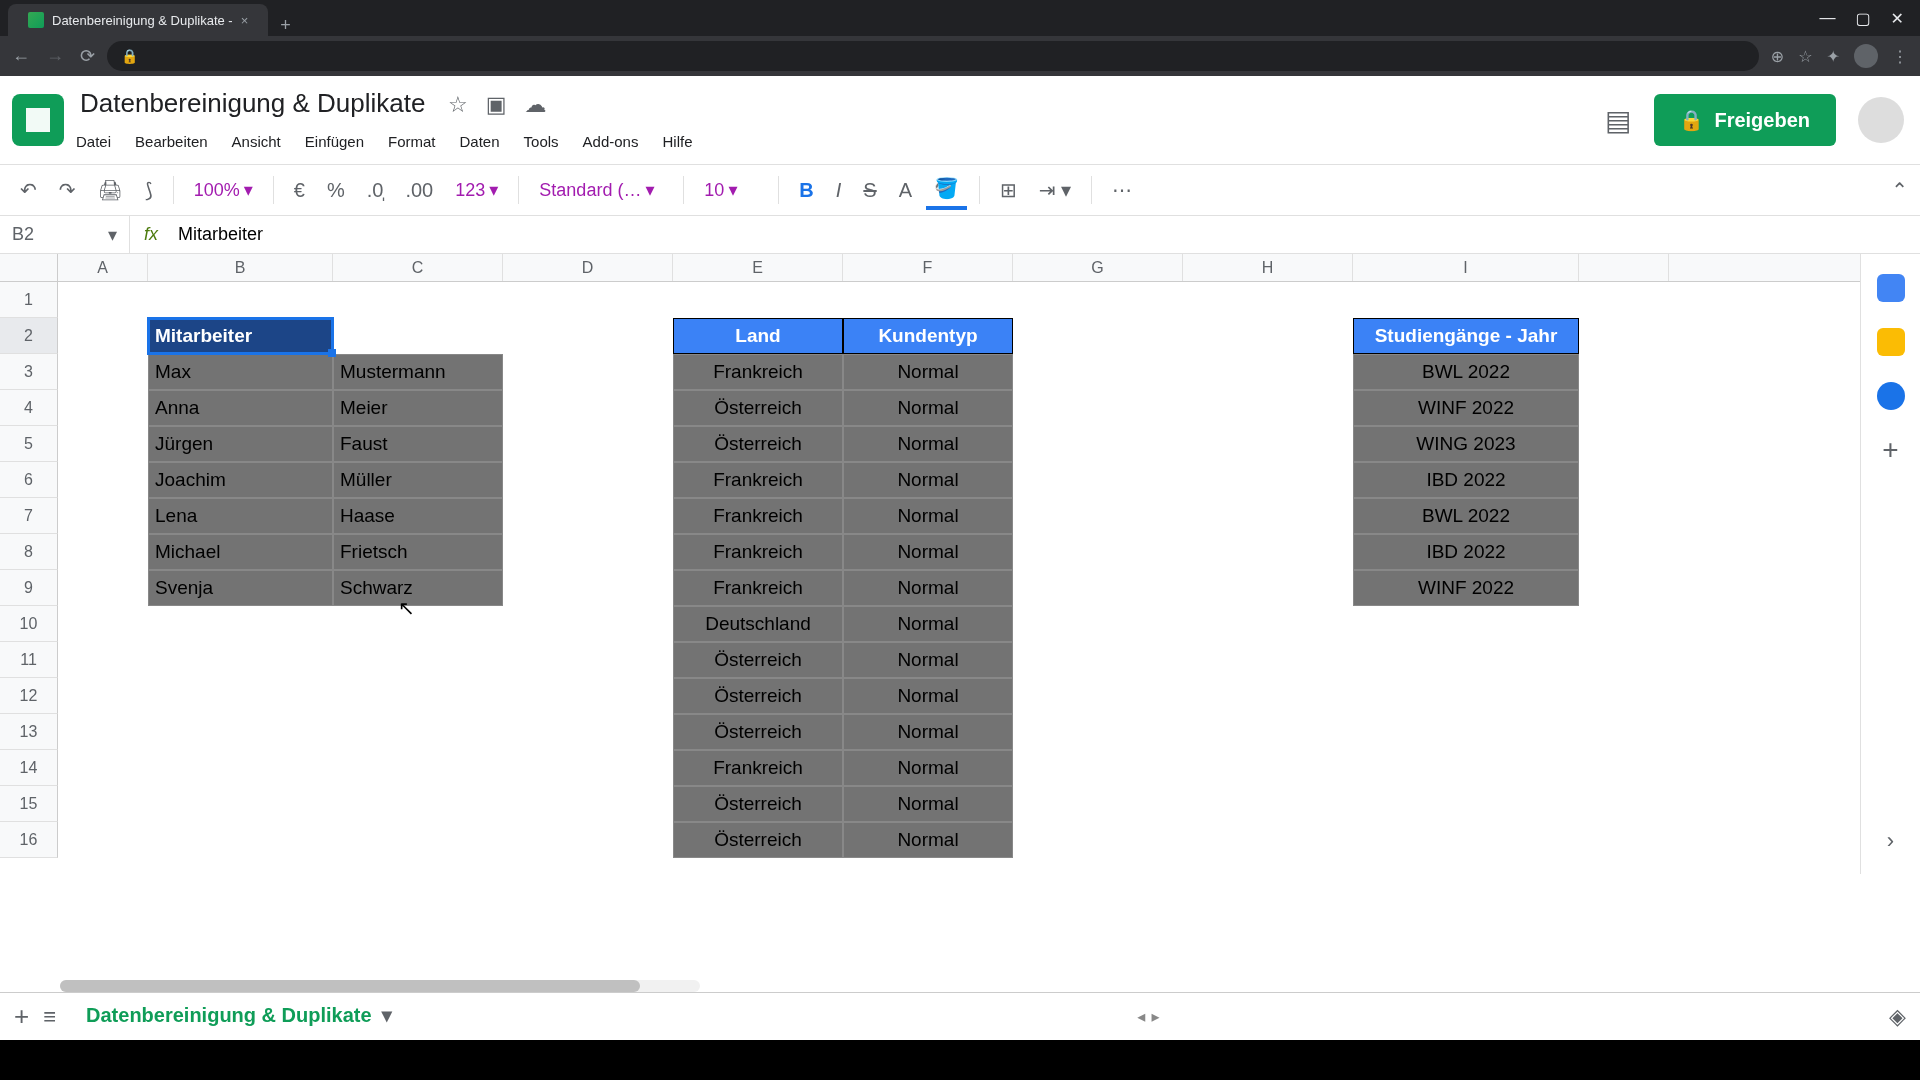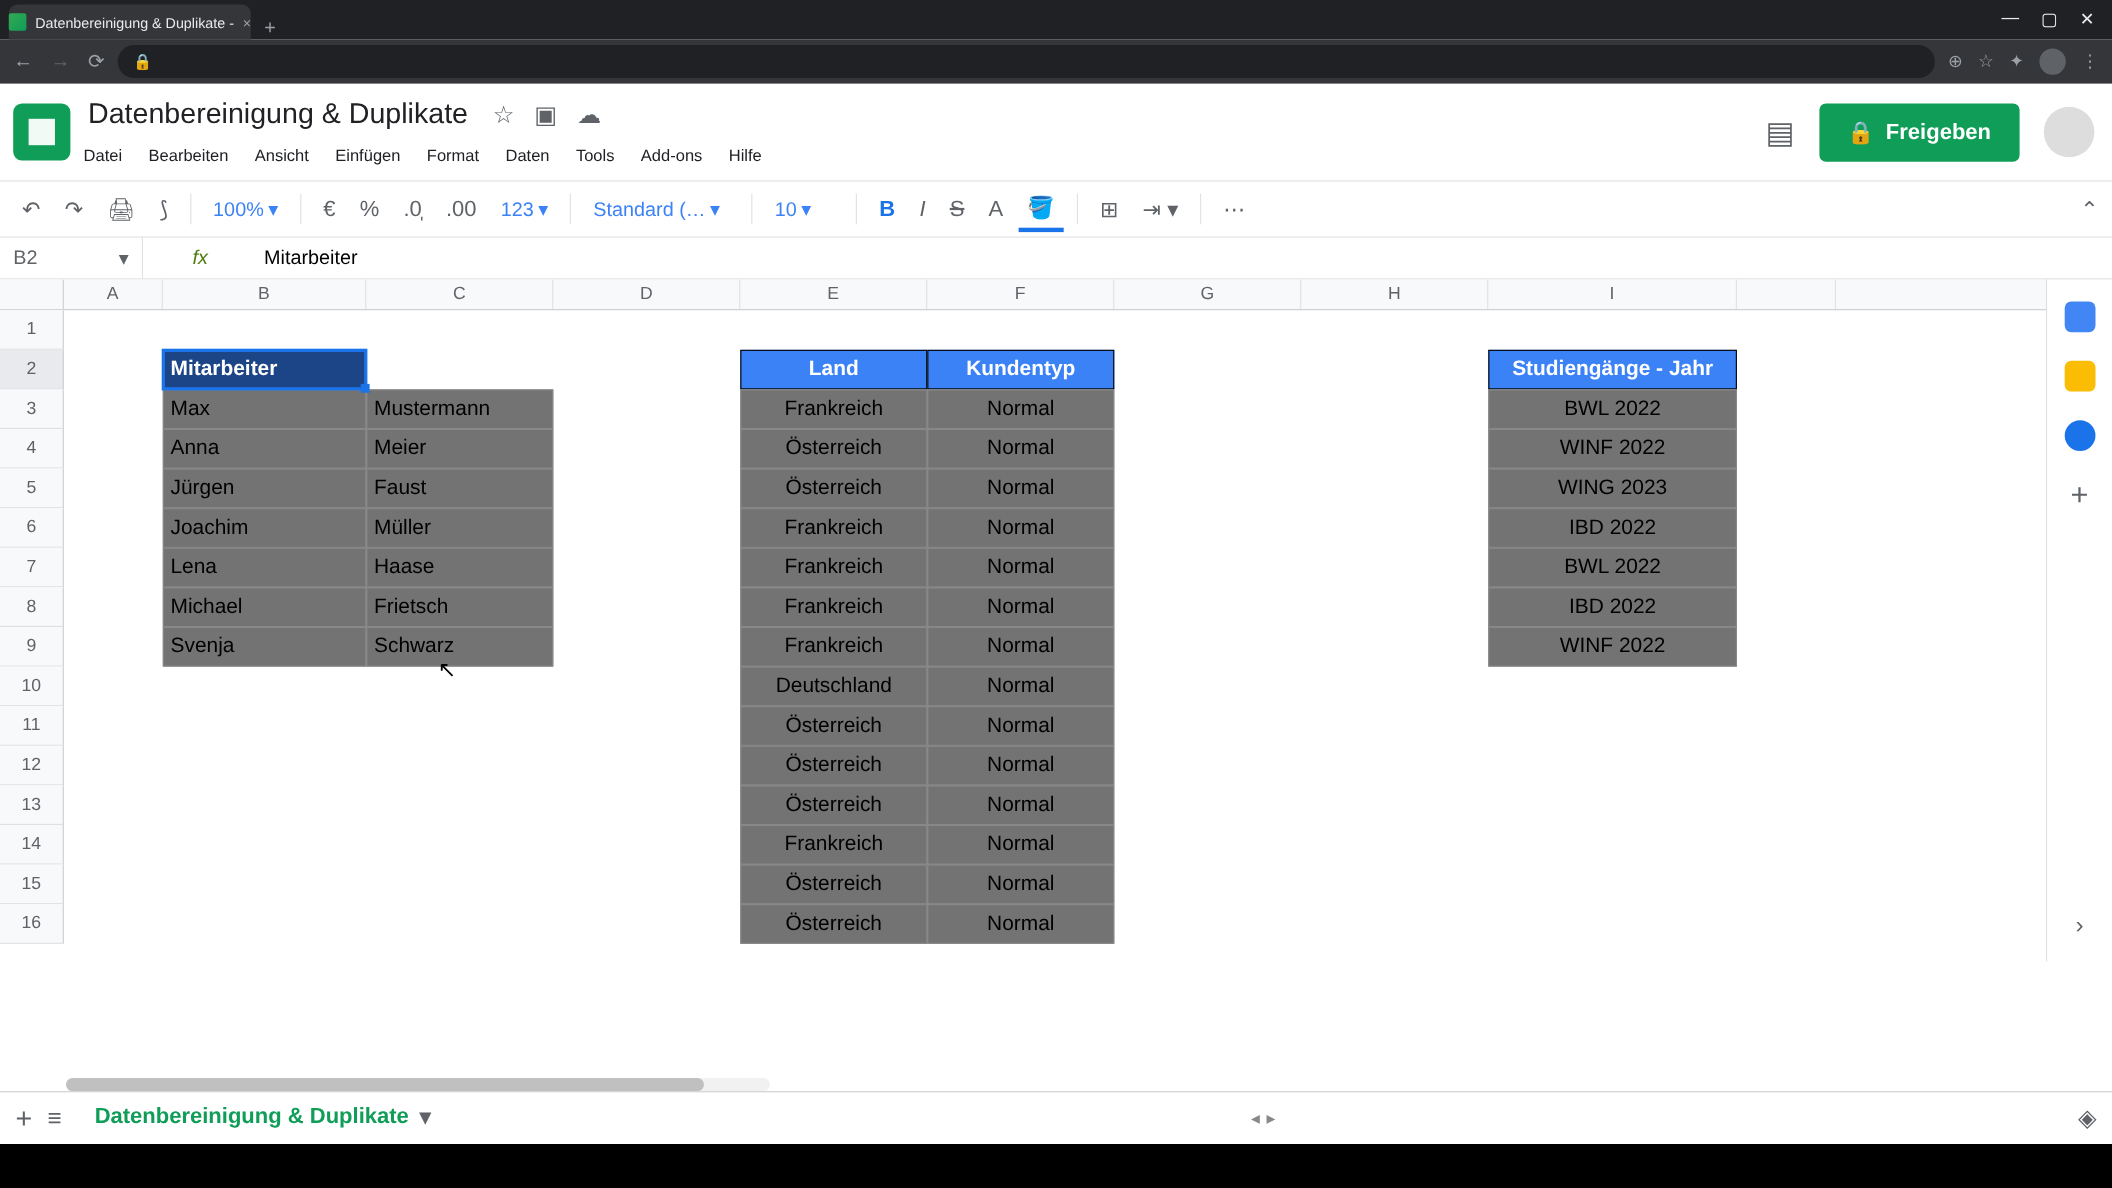--- a/index.html
+++ b/index.html
@@ -1,20 +1,20 @@
 <!DOCTYPE html>
 <html><head>
 <meta charset="utf-8">
 <style>
 * { box-sizing: border-box; margin: 0; padding: 0; font-family: Arial, sans-serif; }
 body { background: #fff; overflow: hidden; width: 1920px; height: 1080px; position: relative; }
 
 
 .browser-top { background: #202124; height: 36px; display: flex; align-items: flex-end; }
-.browser-tab { background: #35363a; color: #e8eaed; height: 32px; display: flex; align-items: center; padding: 0 0; border-radius: 8px 8px 0 0; margin-left: 8px; font-size: 13px; gap: 8px; min-width: 220px; }
+.browser-tab { background: #35363a; color: #e8eaed; height: 32px; display: flex; align-items: center; padding: 0 20px; border-radius: 8px 8px 0 0; margin-left: 8px; font-size: 13px; gap: 8px; min-width: 220px; }
 .browser-tab .favicon { width: 16px; height: 16px; background: linear-gradient(135deg,#34a853,#0f9d58); border-radius: 2px; }
 .browser-tab .close-tab { margin-left: auto; color: #9aa0a6; cursor: pointer; }
 .new-tab { color: #9aa0a6; padding: 0 12px; font-size: 18px; cursor: pointer; }
 .window-controls { margin-left: auto; display: flex; gap: 20px; padding: 0 16px; color: #e8eaed; align-self: center; }
 
 .address-bar-row { background: #35363a; height: 40px; display: flex; align-items: center; padding: 0 12px; gap: 12px; }
 .nav-icons { display: flex; gap: 16px; color: #9aa0a6; }
 .nav-icons span { cursor: pointer; font-size: 18px; }
 .address-bar { flex: 1; background: #202124; border-radius: 20px; height: 30px; display: flex; align-items: center; padding: 0 14px; color: #9aa0a6; font-size: 14px; gap: 10px; }
 .address-right { display: flex; gap: 14px; color: #9aa0a6; align-items: center; }
@@ -32,25 +32,25 @@
 .last-edit { color: #80868b; text-decoration: underline; margin-left: 20px; }
 .header-right { display: flex; align-items: center; gap: 22px; }
 .comments-icon { font-size: 28px; color: #5f6368; cursor: pointer; }
 .share-btn { background: #0f9d58; color: #fff; font-weight: bold; font-size: 20px; padding: 14px 26px; border: none; border-radius: 6px; display: flex; align-items: center; gap: 10px; cursor: pointer; }
 .avatar-lg { width: 46px; height: 46px; border-radius: 50%; background: #ddd; }
 
 
 .toolbar { border-top: 1px solid #e0e0e0; border-bottom: 1px solid #e0e0e0; height: 52px; display: flex; align-items: center; padding: 0 12px; gap: 6px; margin-top: 10px; }
 .toolbar .tb-item { color: #5f6368; font-size: 20px; padding: 6px 8px; cursor: pointer; display: flex; align-items: center; gap: 4px; }
 .toolbar .sep { width: 1px; height: 28px; background: #e0e0e0; margin: 0 6px; }
-.toolbar select, .toolbar .dd { border: none; font-size: 18px; color: #3b82f6; background: transparent; }
+.toolbar select, .toolbar .dd { border: none; font-size: 18px; color: #a21caf; background: transparent; }
 .bold-active { color: #1a73e8 !important; font-weight: bold; }
 
 
-.formula-bar { display: flex; align-items: center; height: 38px; border-bottom: 1px solid #e0e0e0; gap: 31px; }
+.formula-bar { display: flex; align-items: center; height: 38px; border-bottom: 1px solid #e0e0e0; }
 .cell-ref-box { width: 130px; padding: 0 12px; font-size: 18px; color: #5f6368; border-right: 1px solid #e0e0e0; display: flex; align-items: center; height: 100%; }
 .cell-ref-box .dd-arrow { margin-left: auto; color: #5f6368; }
 .fx { padding: 0 14px; font-style: italic; color: #4d7c0f; font-size: 18px; }
 .formula-input { flex: 1; border: none; font-size: 18px; padding: 0 6px; outline: none; }
 
 
 .grid-wrap { display: flex; height: 620px; position: relative; }
 .grid-content { overflow: hidden; position: relative; flex: 1; }
 
 .col-headers { display: flex; position: sticky; top:0; background: #f8f9fa; border-bottom: 1px solid #ccc; height: 28px; }

